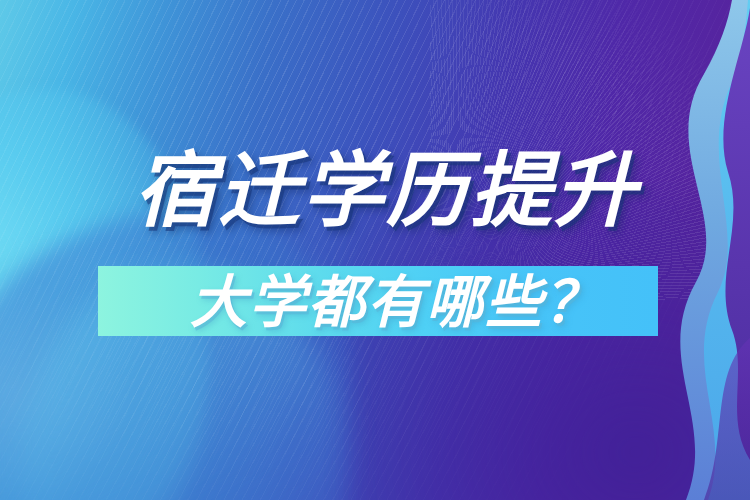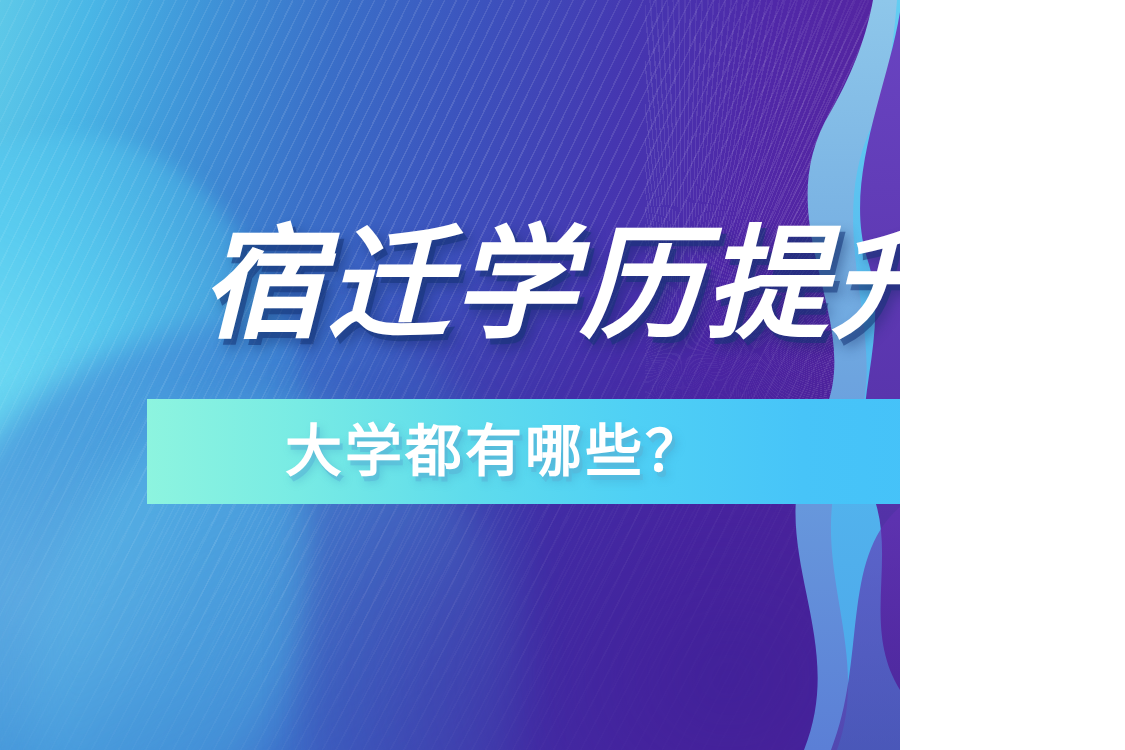--- a/index.html
+++ b/index.html
@@ -7,21 +7,21 @@
     margin: 0;
     padding: 0;
     background: #ffffff;
   }
   body {
     font-family: "Liberation Sans", "DejaVu Sans", sans-serif;
   }
 
   .banner {
     position: relative;
-    width: 600px;
+    width: 750px;
     height: 500px;
     overflow: hidden;
     background: #b91c1c;
   }
 
   
   .bg-base {
     position: absolute;
     inset: 0;
     background: linear-gradient(100deg,
@@ -204,23 +204,24 @@
         #5fdcec 38%,
         #4fd0f5 58%,
         #47c4f8 78%,
         #44c1f9 100%);
   }
 
   .subtitle {
     position: absolute;
     left: 190px;
     top: 277px;
-    font-size: 38px;
+    font-size: 57px;
     line-height: 50px;
     font-weight: 700;
+    font-style: italic;
     color: #ffffff;
     letter-spacing: 2px;
     white-space: nowrap;
     text-shadow:
        2px 3px 0 rgba(90,180,215,0.55),
        3px 4px 6px rgba(60,150,195,0.40);
     font-family: "Liberation Sans", "DejaVu Sans", sans-serif;
   }
 </style>
 </head>

